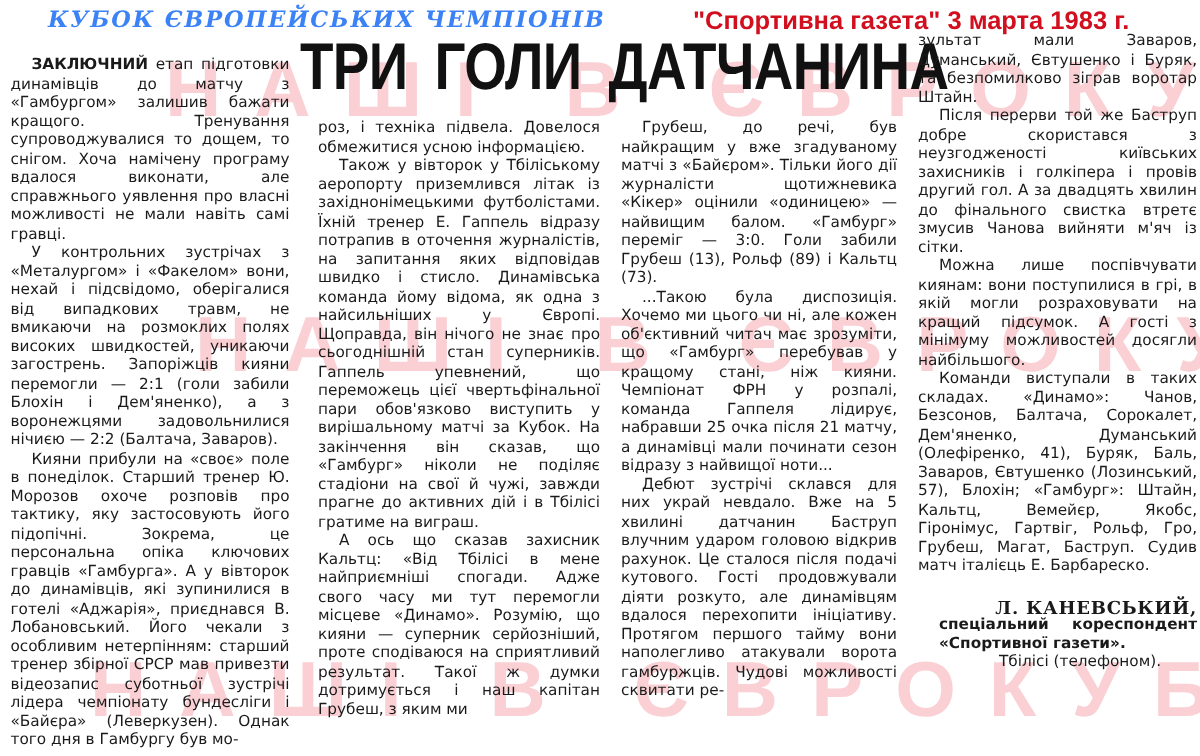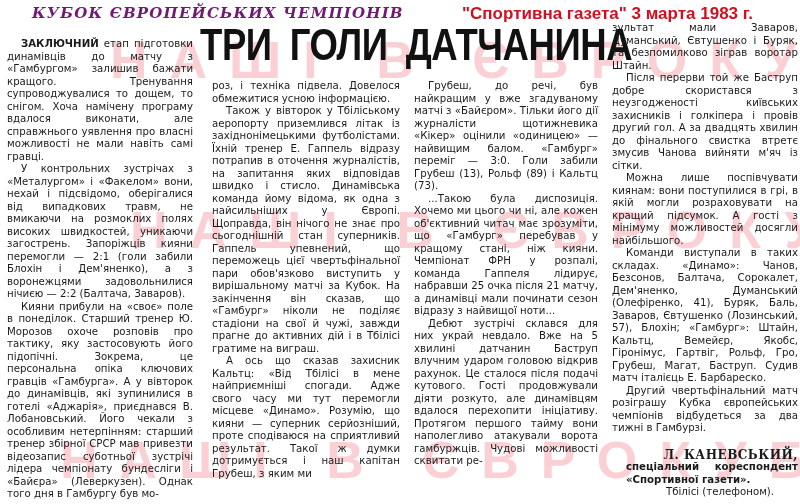--- a/index.html
+++ b/index.html
@@ -1,17 +1,17 @@
 <!DOCTYPE html>
 <html><head>
 <meta charset="utf-8">
 <style>
   html, body { margin:0; padding:0; }
   body { width:800px; height:504px; background:#ffffff; position:relative; overflow:hidden; font-family:"DejaVu Sans", sans-serif; color:#1a1a1a; }
-  .rubric { position:absolute; left:32px; top:4px; font-family:"DejaVu Serif", serif; font-style:italic; font-weight:bold; font-size:15px; letter-spacing:1.2px; color:#701a75; }
+  .rubric { position:absolute; left:32px; top:4px; font-family:"DejaVu Serif", serif; font-style:italic; font-weight:bold; font-size:15px; letter-spacing:1.2px; color:#3b82f6; }
   .source { position:absolute; left:462px; top:4px; font-family:"Liberation Sans", sans-serif; font-weight:bold; font-size:17px; color:#d10f1e; }
   .headline { position:absolute; left:200px; top:22px; width:400px; font-family:"Liberation Sans", sans-serif; font-weight:bold; font-size:44px; line-height:46px; letter-spacing:-0.5px; transform:scaleX(0.83); transform-origin:left top; color:#111; white-space:nowrap; word-spacing:10px; }
   .col { position:absolute; font-size:10.2px; line-height:12.5px; text-align:justify; }
   .col p { margin:0; text-indent:14px; }
   .col p.noind { text-indent:0; }
   .lead { font-weight:bold; }
   .c1 { left:7px; top:38px; width:186px; }
   .c2 { left:212px; top:80px; width:188px; }
   .c3 { left:414px; top:80px; width:184px; }
   .c4 { left:612px; top:22px; width:186px; }
@@ -50,17 +50,16 @@
   <p>Грубеш, до речі, був найкращим у вже згадуваному матчі з «Байєром». Тільки його дії журналісти щотижневика «Кікер» оцінили «одиницею» — найвищим балом. «Гамбург» переміг — 3:0. Голи забили Грубеш (13), Рольф (89) і Кальтц (73).</p>
   <p>...Такою була диспозиція. Хочемо ми цього чи ні, але кожен об'єктивний читач має зрозуміти, що «Гамбург» перебував у кращому стані, ніж кияни. Чемпіонат ФРН у розпалі, команда Гаппеля лідирує, набравши 25 очка після 21 матчу, а динамівці мали починати сезон відразу з найвищої ноти...</p>
   <p>Дебют зустрічі склався для них украй невдало. Вже на 5 хвилині датчанин Баструп влучним ударом головою відкрив рахунок. Це сталося після подачі кутового. Гості продовжували діяти розкуто, але динамівцям вдалося перехопити ініціативу. Протягом першого тайму вони наполегливо атакували ворота гамбуржців. Чудові можливості сквитати ре-</p>
 </div>
 
 <div class="col c4">
   <p class="noind">зультат мали Заваров, Думанський, Євтушенко і Буряк, та безпомилково зіграв воротар Штайн.</p>
   <p>Після перерви той же Баструп добре скористався з неузгодженості київських захисників і голкіпера і провів другий гол. А за двадцять хвилин до фінального свистка втретє змусив Чанова вийняти м'яч із сітки.</p>
   <p>Можна лише поспівчувати киянам: вони поступилися в грі, в якій могли розраховувати на кращий підсумок. А гості з мінімуму можливостей досягли найбільшого.</p>
   <p>Команди виступали в таких складах. «Динамо»: Чанов, Безсонов, Балтача, Сорокалет, Дем'яненко, Думанський (Олефіренко, 41), Буряк, Баль, Заваров, Євтушенко (Лозинський, 57), Блохін; «Гамбург»: Штайн, Кальтц, Вемейєр, Якобс, Гіронімус, Гартвіг, Рольф, Гро, Грубеш, Магат, Баструп. Судив матч італієць Е. Барбареско.</p>
-  <p>Другий чвертьфінальний матч розіграшу Кубка європейських чемпіонів відбудеться за два тижні в Гамбурзі.</p>
   <div class="sign-name">Л. КАНЕВСЬКИЙ,</div>
   <div class="sign-role">спеціальний кореспондент «Спортивної газети».</div>
   <div class="sign-place">Тбілісі (телефоном).</div>
 </div>
 
 </body></html>

